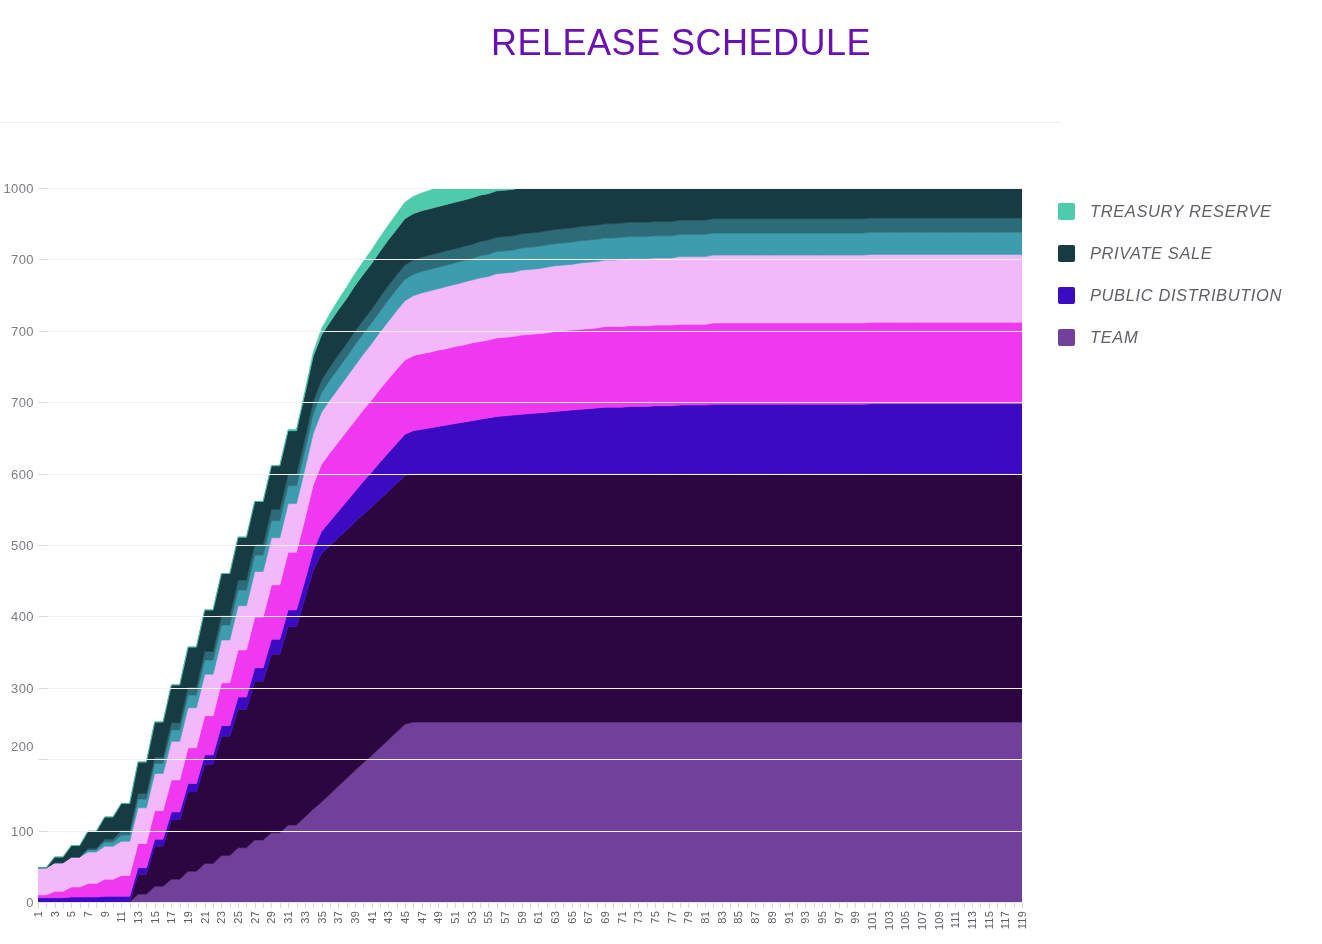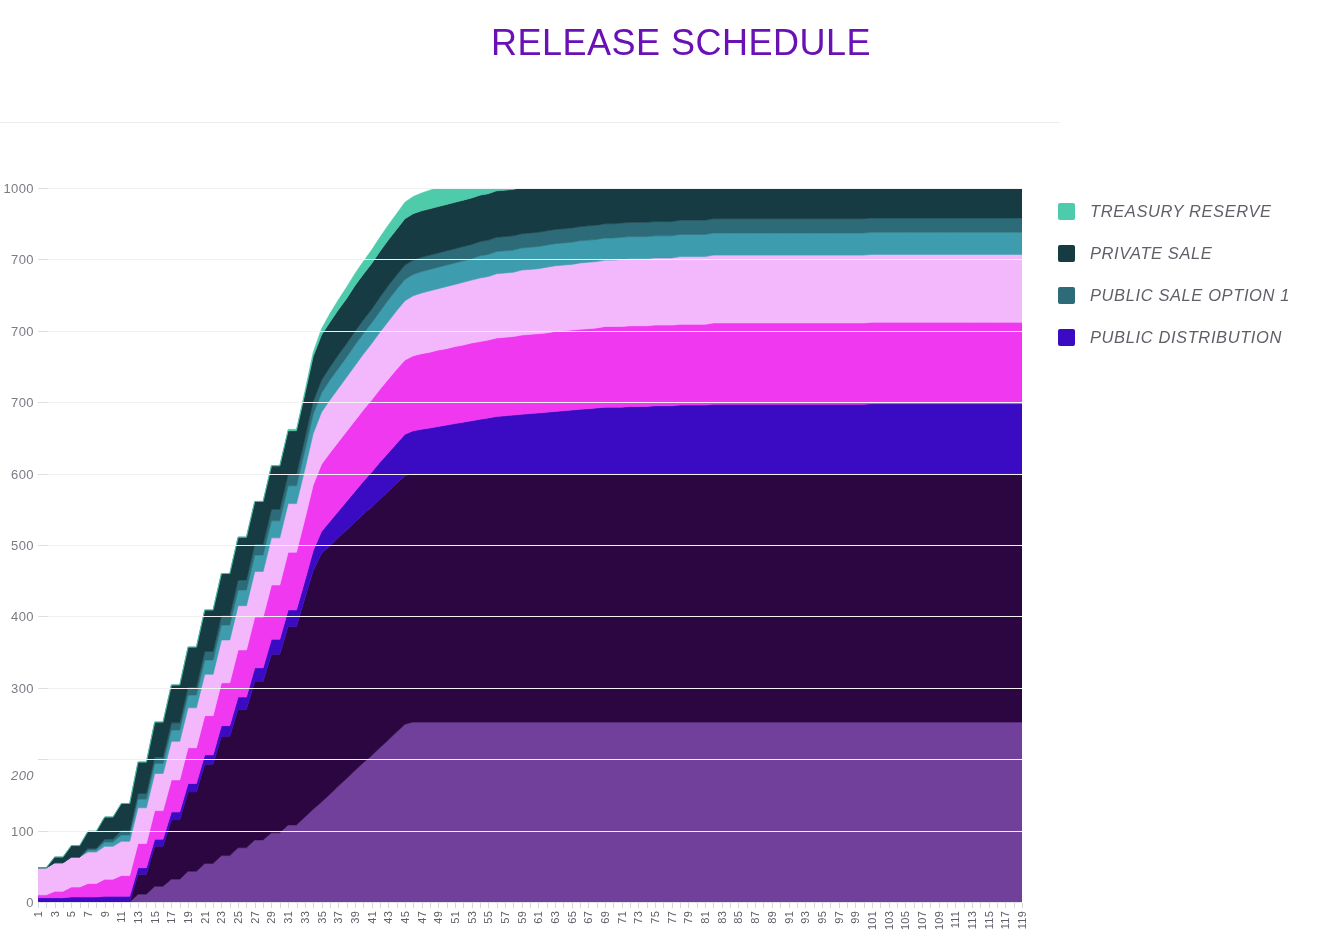--- a/index.html
+++ b/index.html
@@ -156,21 +156,21 @@
 
 <div id="root">
 
   <div class="chart-title">RELEASE SCHEDULE</div>
 
   <div class="header-divider"></div>
 
   <div class="y-axis">
       <div class="y-tick-label" style="top: 732px;">0</div>
       <div class="y-tick-label" style="top: 660.6px;">100</div>
-      <div class="y-tick-label" style="top: 605px; font-style: italic;">200</div>
+      <div class="y-tick-label" style="top: 576px;">200</div>
       <div class="y-tick-label" style="top: 517.8px;">300</div>
       <div class="y-tick-label" style="top: 446.4px;">400</div>
       <div class="y-tick-label" style="top: 375px;">500</div>
       <div class="y-tick-label" style="top: 303.6px;">600</div>
       <div class="y-tick-label" style="top: 232.2px;">700</div>
       <div class="y-tick-label" style="top: 160.8px;">700</div>
       <div class="y-tick-label" style="top: 89.4px;">700</div>
       <div class="y-tick-label" style="top: 18px;">1000</div>
     </div>
 
@@ -374,26 +374,26 @@
   <div class="legend">
       <div class="legend-item">
         <span class="legend-swatch" style="background: rgb(78, 203, 171);"></span>
         <span class="legend-label">TREASURY RESERVE</span>
       </div>
       <div class="legend-item">
         <span class="legend-swatch" style="background: rgb(23, 59, 66);"></span>
         <span class="legend-label">PRIVATE SALE</span>
       </div>
       <div class="legend-item">
-        <span class="legend-swatch" style="background: rgb(44, 107, 119);"></span>
-        <span class="legend-label">PUBLIC SALE OPTION 1</span>
+        <span class="legend-swatch" style="background: rgb(59, 11, 196);"></span>
+        <span class="legend-label">PUBLIC DISTRIBUTION</span>
       </div>
       <div class="legend-item">
-        <span class="legend-swatch" style="background: rgb(59, 11, 196);"></span>
-        <span class="legend-label">PUBLIC DISTRIBUTION</span>
+        <span class="legend-swatch" style="background: rgb(113, 64, 154);"></span>
+        <span class="legend-label">TEAM</span>
       </div>
     </div>
 
 <div class="y-tick-dash" style="top: 902px;"></div>
     <div class="y-tick-dash" style="top: 830.6px;"></div>
     <div class="gridline" style="top: 830.6px;"></div>
     <div class="y-tick-dash" style="top: 759.2px;"></div>
     <div class="gridline" style="top: 759.2px;"></div>
     <div class="y-tick-dash" style="top: 687.8px;"></div>
     <div class="gridline" style="top: 687.8px;"></div>

